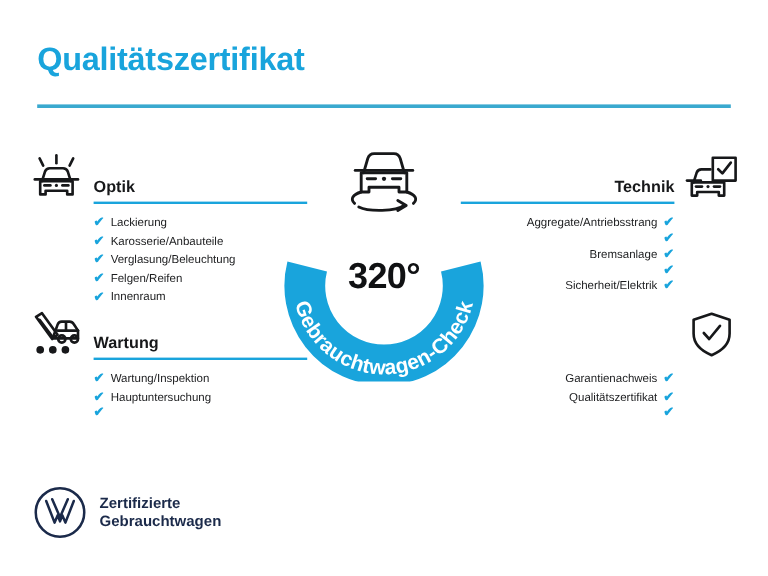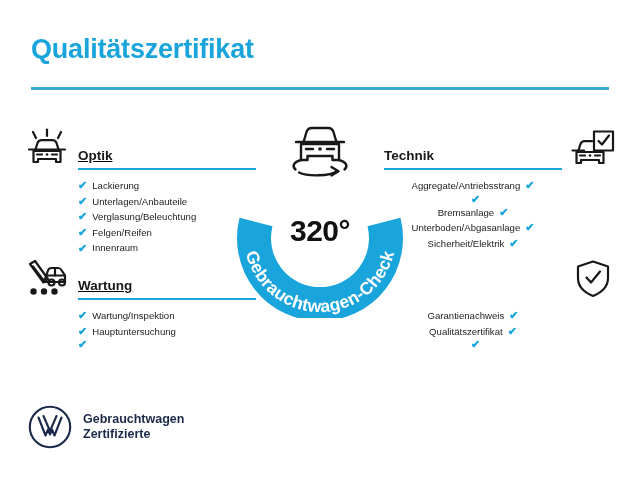--- a/index.html
+++ b/index.html
@@ -59,32 +59,32 @@
     width: 46px;
     height: 42px;
   }
   .left .sec-icon  { left: 0px; }
   .right .sec-icon { right: 0px; }
 
   .sec-title-wrap {
     position: absolute;
     bottom: 0;
   }
-  .left  .sec-title-wrap { left: 54px;  right: 0px; text-decoration: underline; }
+  .left  .sec-title-wrap { left: 54px;  right: 0px; }
   .right .sec-title-wrap { right: 54px; left: 0px; }
 
   .sec-title {
     font-size: 13.5px;
     font-weight: bold;
     color: #17181A;
     line-height: 16px;
     margin-bottom: 4px;
   }
   .left  .sec-title { text-align: left; }
-  .right .sec-title { }
+  .right .sec-title { text-align: right; }
 
   .sec-underline {
     height: 2px;
     background: #19A4DC;
     width: 100%;
   }
 
   .sec-list {
     margin: 0;
     padding: 0;
@@ -93,21 +93,21 @@
   }
   .sec-list li {
     font-size: 9.6px;
     color: #1C1D1F;
     line-height: 15.6px;
     white-space: nowrap;
     display: flex;
     align-items: center;
   }
   .left .sec-list li { justify-content: flex-start; padding-left: 54px; }
-  .right .sec-list li { justify-content: center; padding-right: 54px; }
+  .right .sec-list li { justify-content: flex-end; padding-right: 54px; }
 
   .check {
     color: #19A4DC;
     font-size: 11px;
     font-weight: bold;
     line-height: 1;
   }
   .left .check  { margin-right: 5px; }
   .right .check { margin-left: 5px; }
 
@@ -190,21 +190,21 @@
         <div class="sec-underline"></div>
       </div>
     </div>
     <ul class="sec-list">
       <li>
           <span class="check">✔</span>
           <span>Lackierung</span>
         </li>
       <li>
           <span class="check">✔</span>
-          <span>Unterlagen/Anbauteile</span>
+          <span>Karosserie/Anbauteile</span>
         </li>
       <li>
           <span class="check">✔</span>
           <span>Verglasung/Beleuchtung</span>
         </li>
       <li>
           <span class="check">✔</span>
           <span>Felgen/Reifen</span>
         </li>
       <li>
@@ -275,21 +275,20 @@
           <span class="check">✔</span>
         </li>
       <li>
           <span class="check">✔</span>
         </li>
       <li>
           <span>Bremsanlage</span>
           <span class="check">✔</span>
         </li>
       <li>
-          <span>Unterboden/Abgasanlage</span>
           <span class="check">✔</span>
         </li>
       <li>
           <span>Sicherheit/Elektrik</span>
           <span class="check">✔</span>
         </li>
     </ul>
   </div>
 
   <div class="section sec-garantie right">
@@ -351,18 +350,18 @@
 
   <div class="footer">
     <span class="vw-mark">
       <svg viewBox="0 0 46 46" width="46" height="46" fill="none" stroke="#1B2A4A" stroke-width="2.1" stroke-linecap="round" stroke-linejoin="round">
         <circle cx="23" cy="23" r="20.2"></circle>
         <path d="M11.5 13.5 L18.5 31.5 L21 25.5 L23 30.5 L25 25.5 L27.5 31.5 L34.5 13.5"></path>
         <path d="M16.5 12 L23 27 L29.5 12"></path>
       </svg>
     </span>
     <div class="footer-text">
+      <div>Zertifizierte</div>
       <div>Gebrauchtwagen</div>
-      <div>Zertifizierte</div>
     </div>
   </div>
 
 </div>
 
 </body></html>

